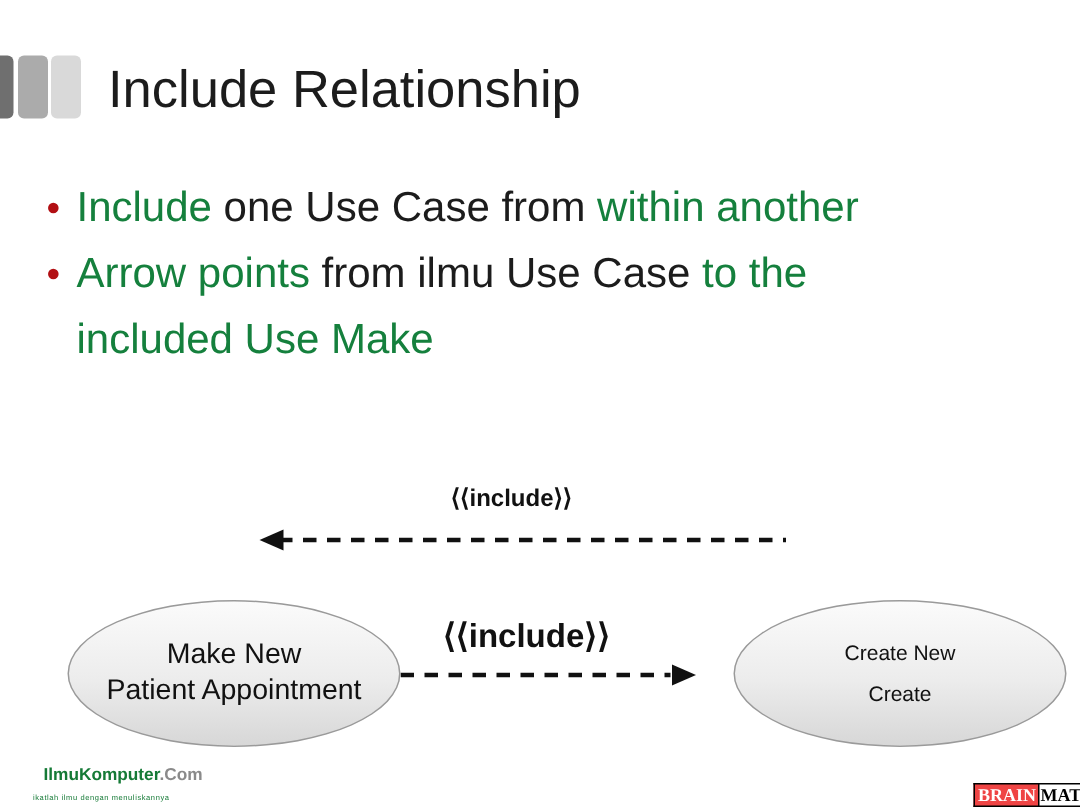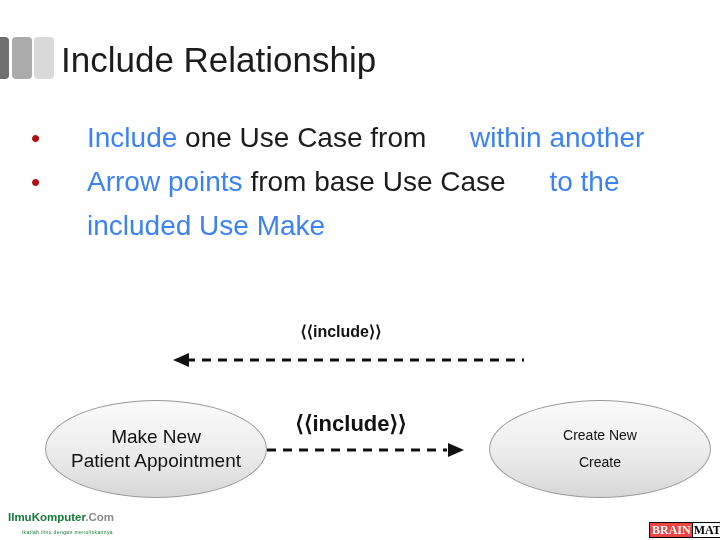--- a/index.html
+++ b/index.html
@@ -9,35 +9,35 @@
     background:#ffffff;
     overflow:hidden;
     font-family:"Liberation Sans", sans-serif;
   }
   
   .tsq{position:absolute;top:37px;height:42px;width:20px;border-radius:4px;}
   .tsq1{left:-11px;background:#6f6f6f;}
   .tsq2{left:12px;background:#ababab;}
   .tsq3{left:34px;background:#d9d9d9;}
   .slide-title{
-    position:absolute;left:61px;top:40px;
+    position:absolute;left:72px;top:40px;
     font-size:35px;color:#1c1c1c;letter-spacing:0px;
     white-space:nowrap;
   }
   
   .bullets{position:absolute;left:31px;top:116px;width:672px;}
   .bullet{
     position:relative;padding-left:20px;
     font-size:28px;line-height:44px;color:#1c1c1c;
   }
   .bullet .marker{
     position:absolute;left:0;top:0;
     color:#b20f13;font-size:26px;
   }
-  .red{color:#3b82f6;margin-left:36px;}
+  .red{color:#15803d;}
   .blk{color:#1c1c1c;}
   
   .inc-label-top{
     position:absolute;left:261px;top:322px;width:160px;
     text-align:center;font-size:16px;font-weight:600;color:#111;
     white-space:nowrap;
   }
   .inc-label-bottom{
     position:absolute;left:271px;top:411px;width:160px;
     text-align:center;font-size:22px;font-weight:600;color:#111;
@@ -53,21 +53,21 @@
     border:1px solid #9a9a9a;
     background:linear-gradient(to bottom,#fbfbfb 0%,#ececec 55%,#d7d7d7 100%);
     display:flex;flex-direction:column;align-items:center;justify-content:center;
     color:#111;text-align:center;
     box-sizing:border-box;
   }
   .usecase-left{left:45px;font-size:19px;line-height:24px;}
   .usecase-right{left:489px;font-size:14px;line-height:27px;}
   
   .ik-logo{position:absolute;left:8px;top:510px;line-height:12px;}
-  .ik-name{font-size:11.5px;font-weight:bold;color:#157a36;letter-spacing:0px;}
+  .ik-name{font-size:11.5px;font-weight:bold;color:#157a36;letter-spacing:0px;margin-left:21px;}
   .ik-suffix{font-size:11.5px;font-weight:bold;color:#8a8a8a;}
   .ik-tagline{font-size:5px;color:#157a36;margin-left:14px;letter-spacing:0.4px;}
   .bm-logo{
     position:absolute;left:649px;top:522px;
     display:inline-flex;align-items:stretch;
     font-family:"Liberation Serif", serif;font-size:12px;font-weight:bold;
     line-height:14px;
   }
   .bm-part1{background:#ef4444;color:#fff;padding:0 1px 0 2px;border:1px solid #000;border-right:none;}
   .bm-part2{background:#fff;color:#000;border:1px solid #000;padding:0 2px 0 1px;}
@@ -83,21 +83,21 @@
 
   <div class="slide-title">Include Relationship</div>
 
   <div class="bullets">
     <div class="bullet">
       <span class="marker">•</span>
       <span class="red">Include </span><span class="blk">one Use Case from </span><span class="red">within another</span>
     </div>
     <div class="bullet">
       <span class="marker">•</span>
-      <span class="red">Arrow points </span><span class="blk">from base Use Case </span><span class="red">to the</span><br>
+      <span class="red">Arrow points </span><span class="blk">from ilmu Use Case </span><span class="red">to the</span><br>
       <span class="red">included Use Make</span>
     </div>
   </div>
 
   <div class="inc-label-top">⟨⟨include⟩⟩</div>
   <svg class="arrow-svg arrow-top" width="356" height="20" viewBox="0 0 356 20">
     <line x1="14" y1="10" x2="352" y2="10" stroke="#111" stroke-width="3" stroke-dasharray="9 7"></line>
     <polygon points="1,10 17,3 17,17" fill="#111"></polygon>
   </svg>
 

